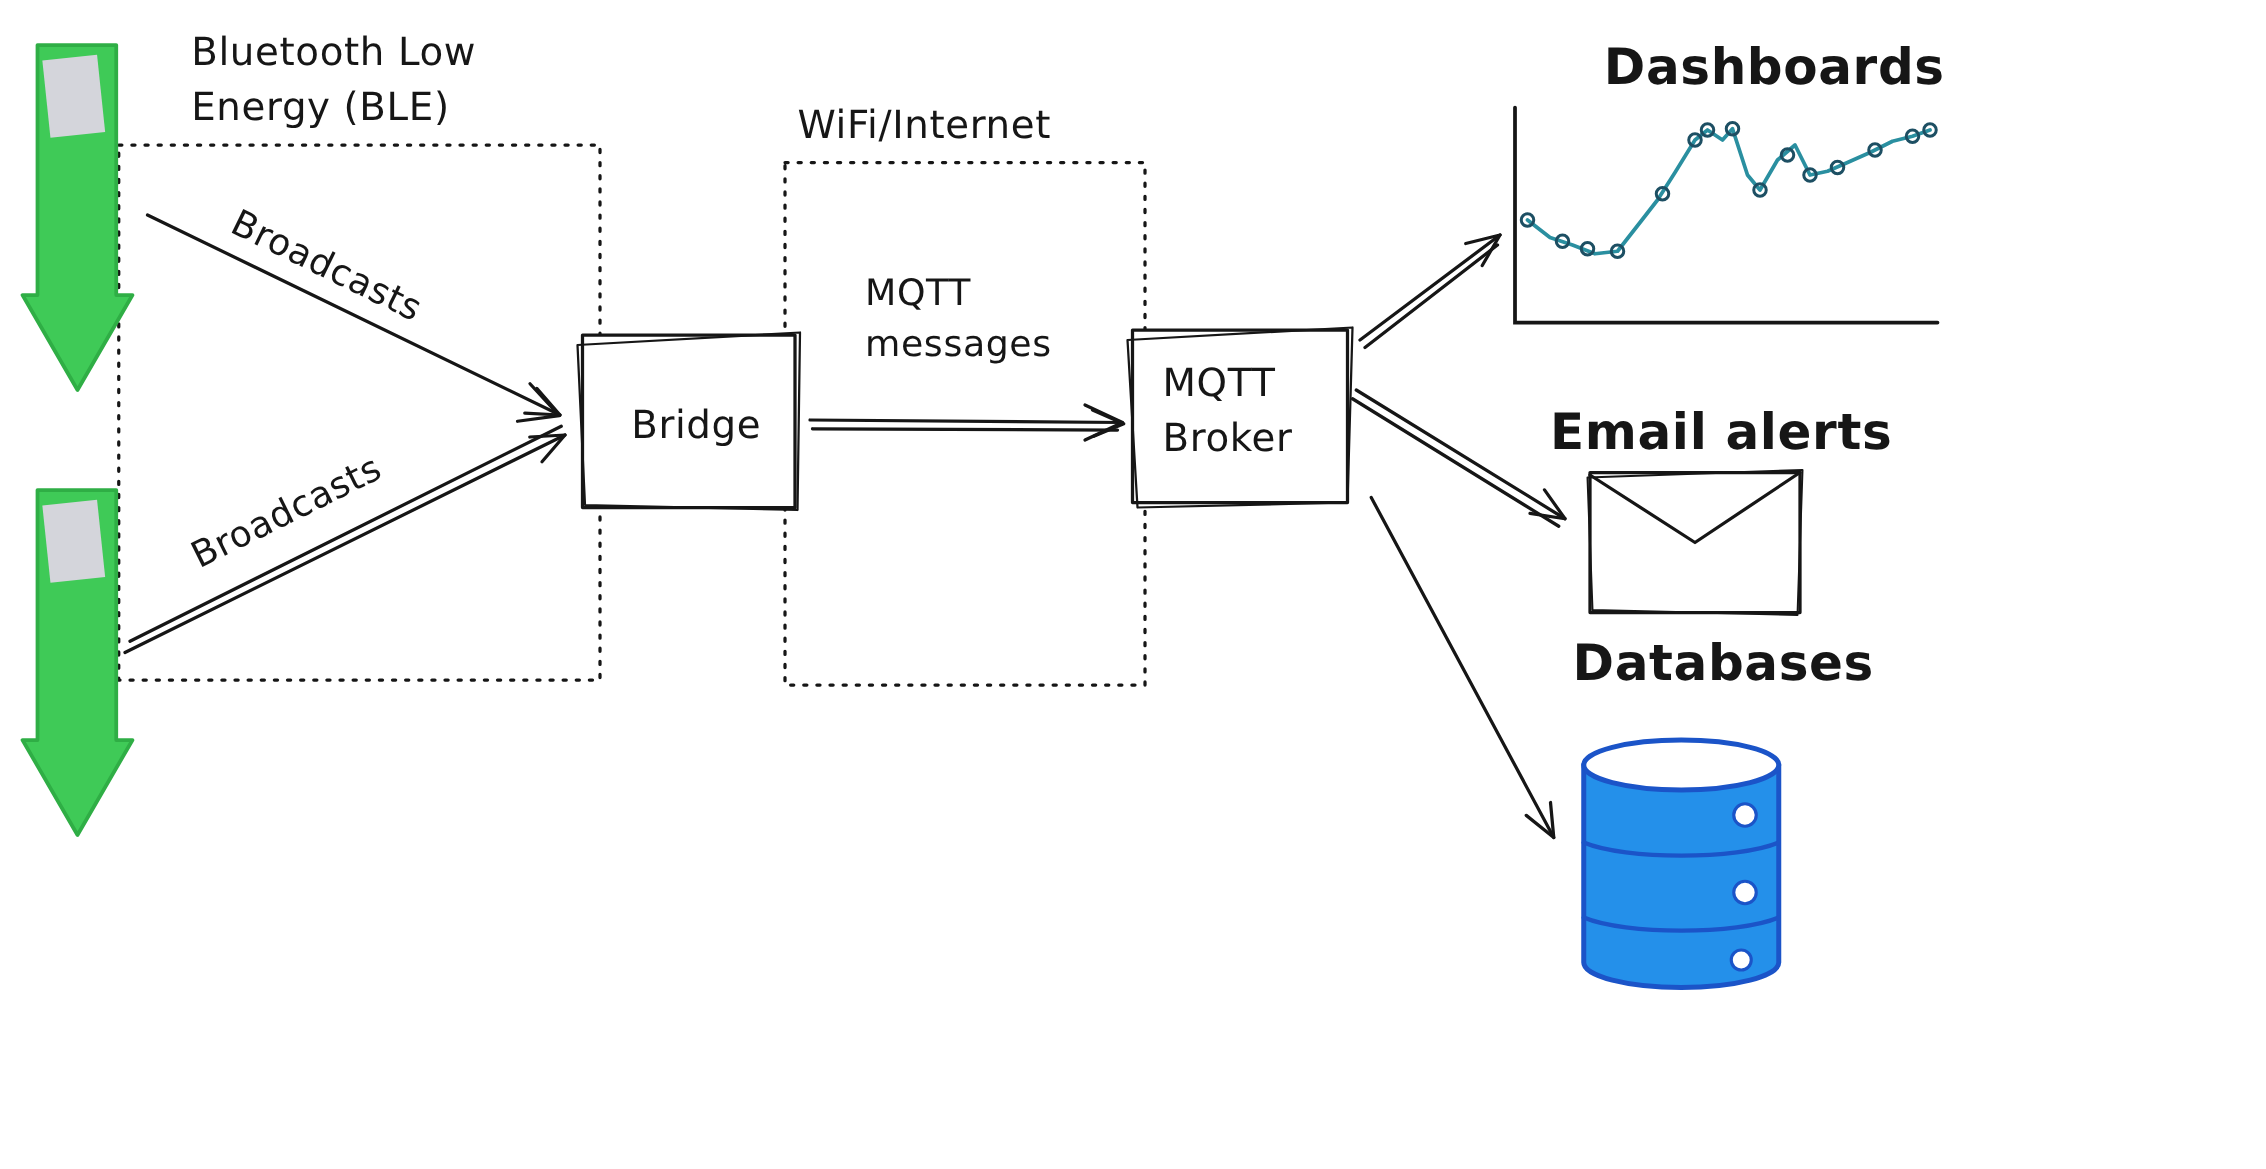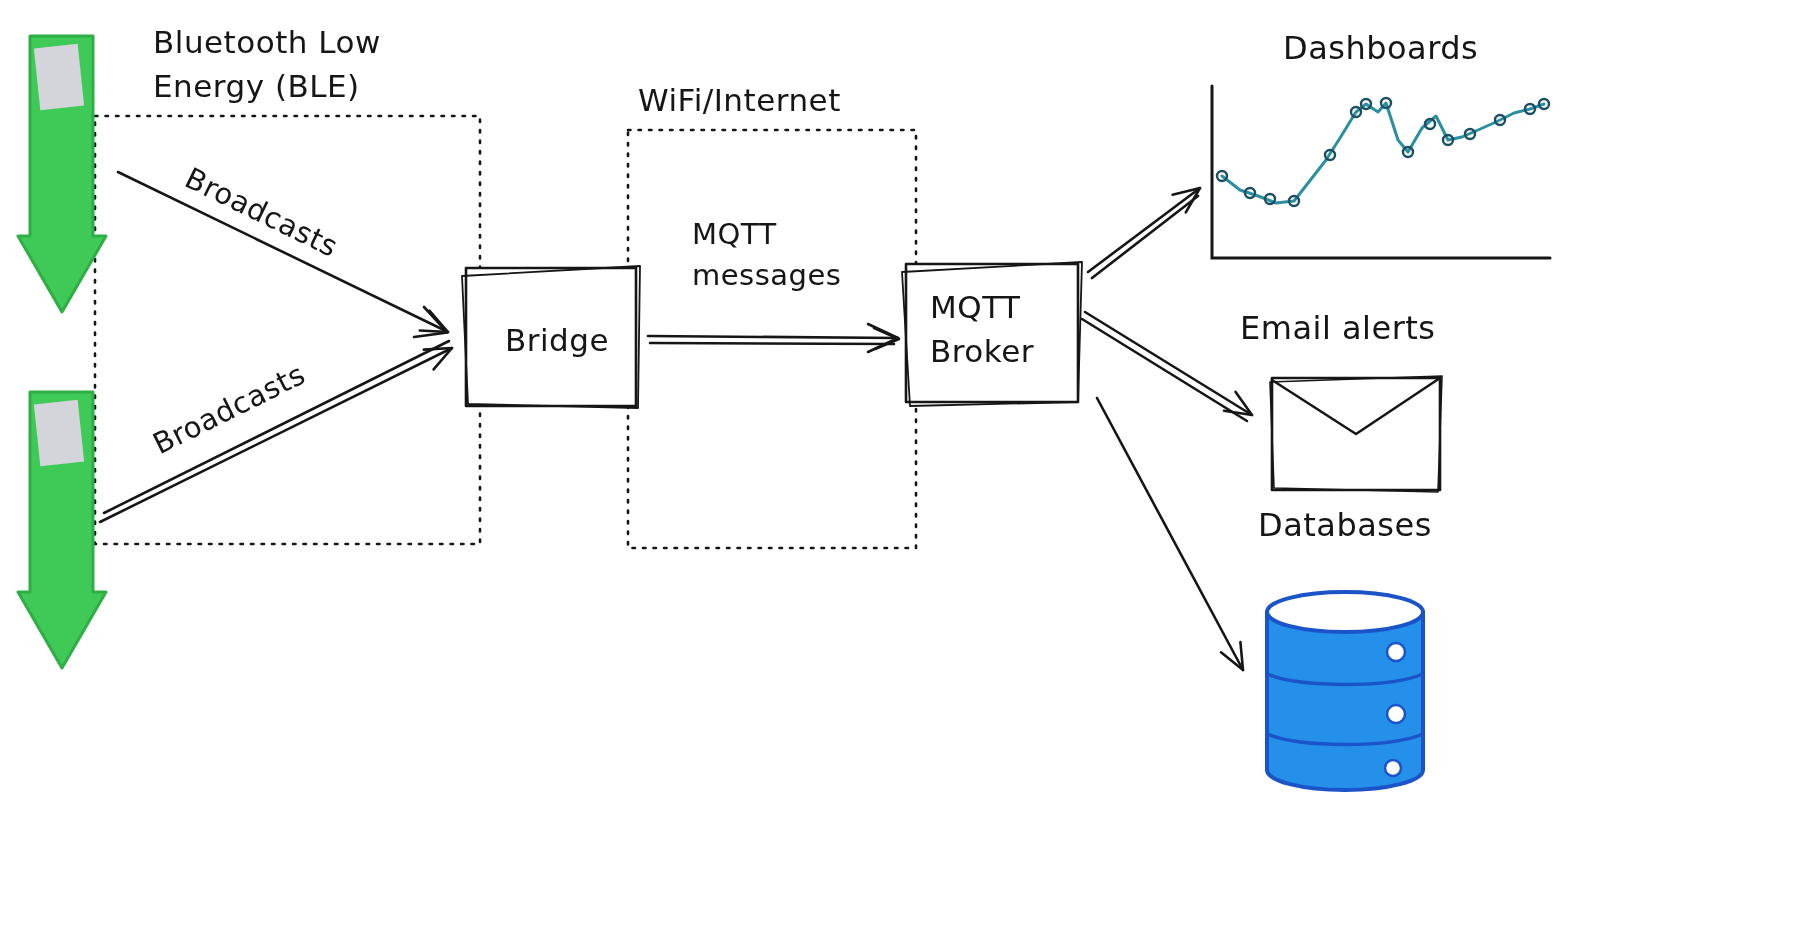--- a/index.html
+++ b/index.html
@@ -15,21 +15,21 @@
     position:absolute;
     color:var(--ink,#161616);
     white-space:pre-line;
     line-height:1.42;
     font-family:"DejaVu Sans", sans-serif;
     letter-spacing:.5px;
   }
   .zone-title{font-size:31px;font-weight:500;}
   .edge-label{font-size:29px;font-weight:500;}
   .node-label{font-size:31px;font-weight:500;}
-  .big-title{font-size:32px;font-weight:400;}
+  .big-title{font-size:40px;font-weight:700;}
   .rot-pos{transform:rotate(26deg);transform-origin:left top;}
   .rot-neg{transform:rotate(-26.5deg);transform-origin:left top;}
   .centered{text-align:center;}
 </style>
 </head>
 <body>
 
 <div class="canvas">
 
   <svg width="1813" height="935" viewBox="0 0 1813 935">
@@ -146,17 +146,17 @@
   <div class="label edge-label" style="left:692px;top:214px;">MQTT
 messages</div>
 
   <div class="label node-label centered" style="left:471px;top:318px;width:172px;">Bridge</div>
 
   <div class="label node-label" style="left:930px;top:285px;">MQTT
 Broker</div>
 
   <div class="label big-title" style="left:1283px;top:26px;">Dashboards</div>
 
-  <div class="label big-title" style="left:1240px;top:306px;">Email alerts</div>
+  <div class="label big-title" style="left:1240px;top:318px;">Email alerts</div>
 
   <div class="label big-title" style="left:1258px;top:503px;">Databases</div>
 
 </div>
 
 </body></html>

